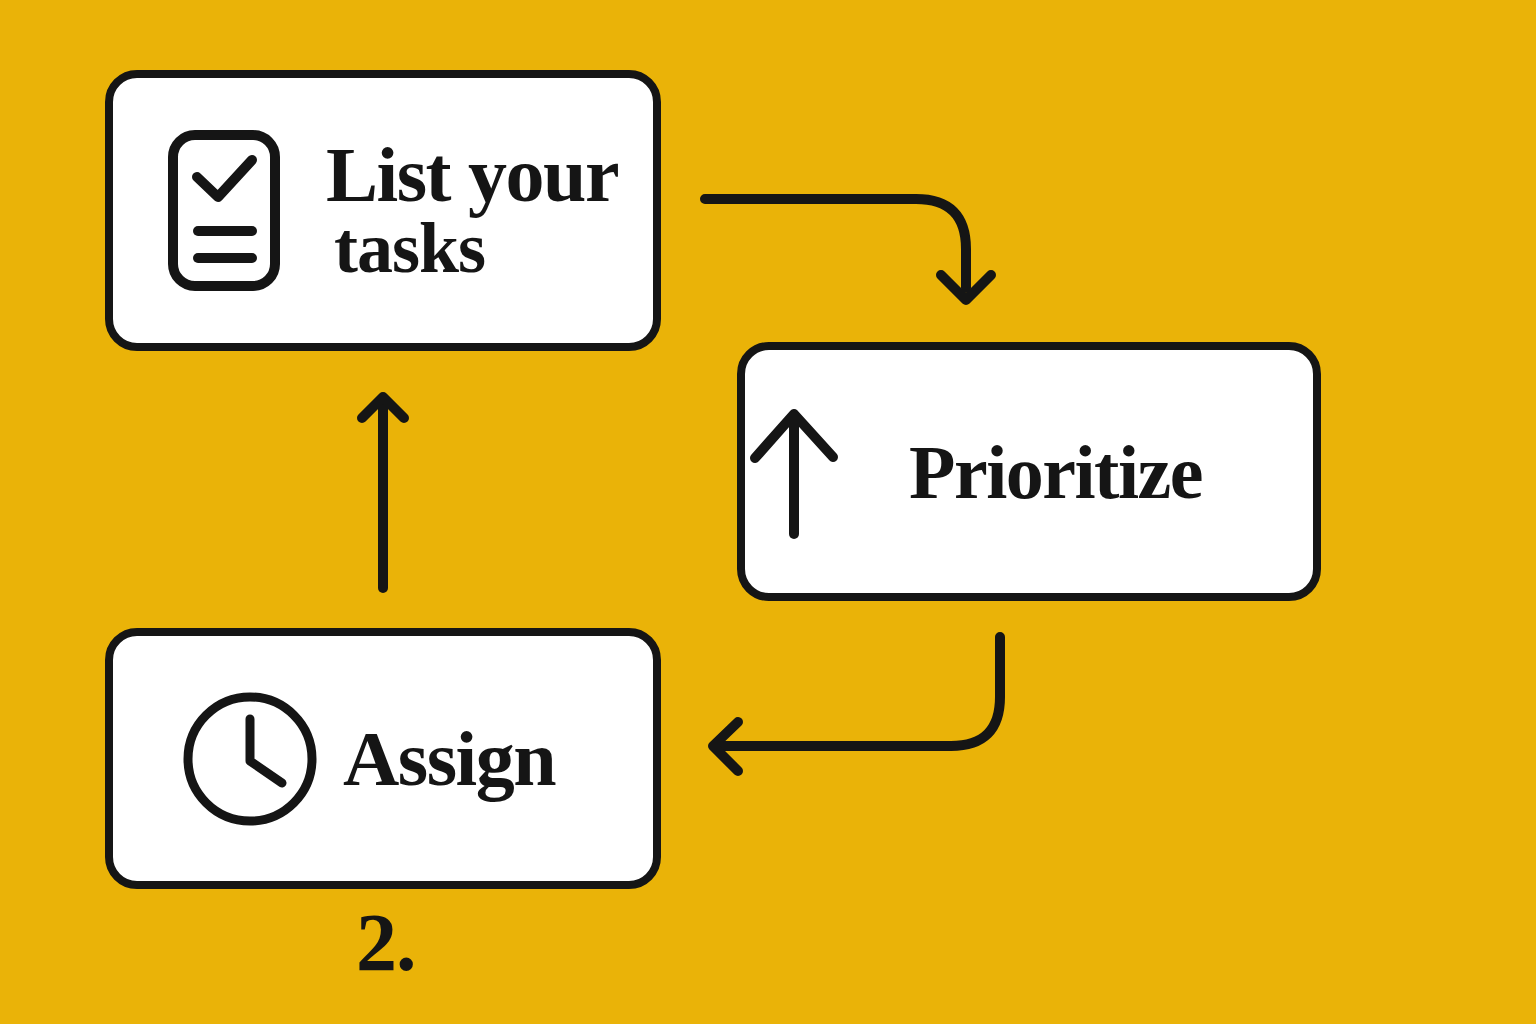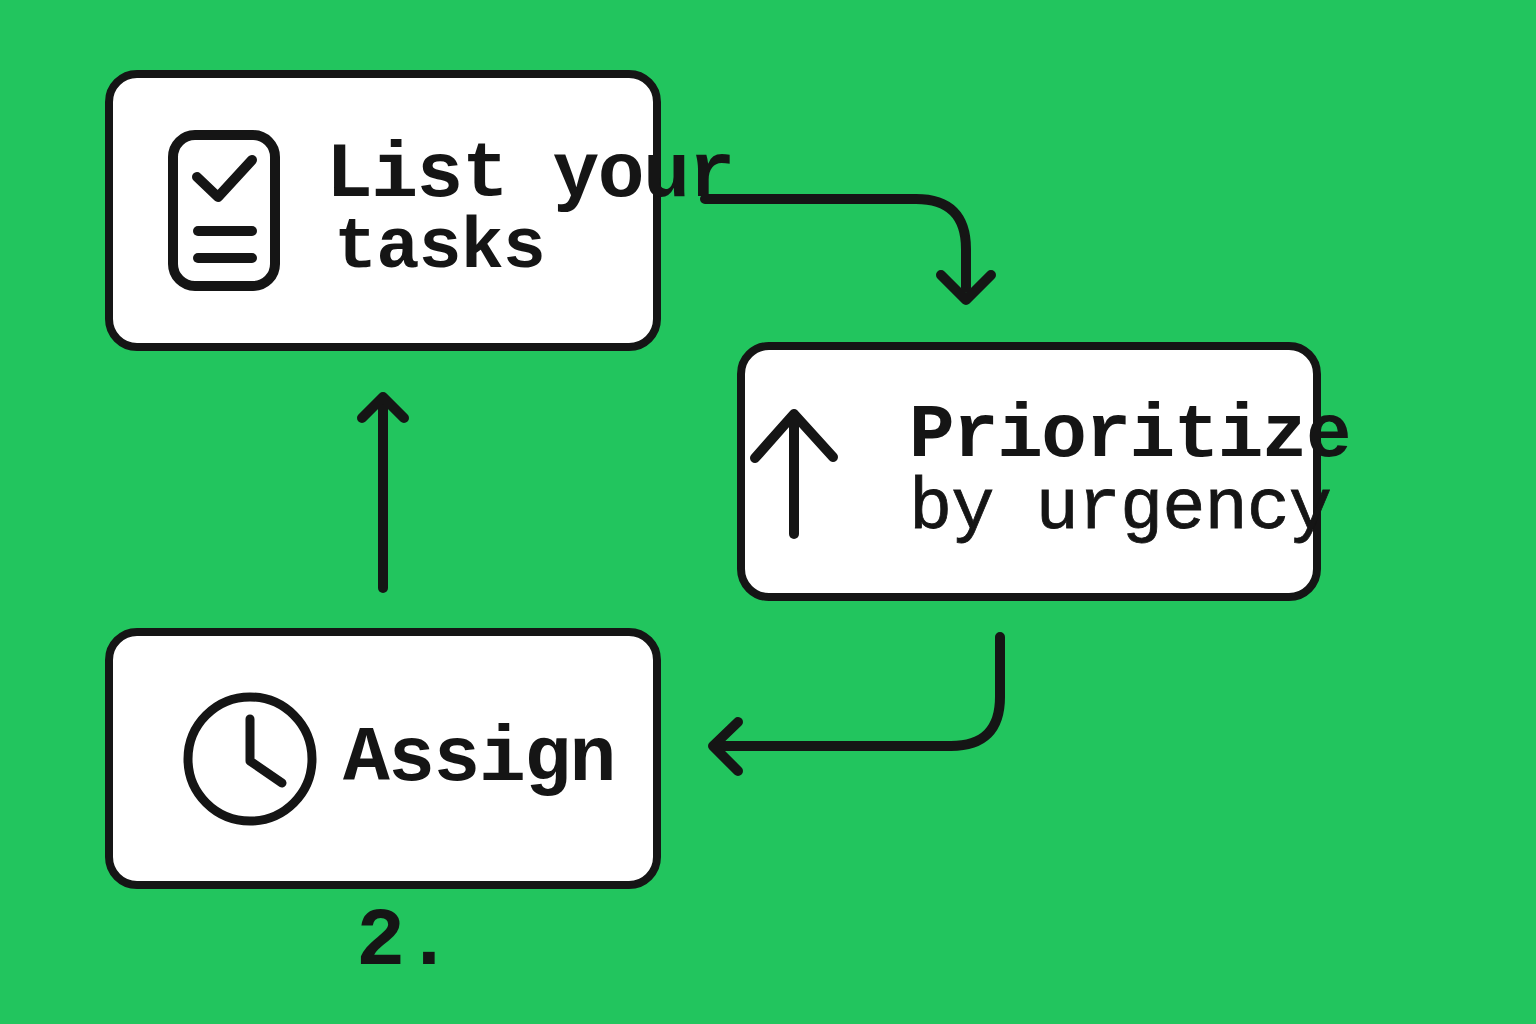--- a/index.html
+++ b/index.html
@@ -4,23 +4,23 @@
 <style>
   html, body {
     margin: 0;
     padding: 0;
     background: #ffffff;
   }
   .canvas {
     position: relative;
     width: 1536px;
     height: 1024px;
-    background: #22c55e;
+    background: #eab308;
     overflow: hidden;
-    font-family: Liberation Mono, monospace;
+    font-family: Liberation Serif, serif;
     color: #151515;
   }
   .connectors {
     position: absolute;
     left: 0;
     top: 0;
     width: 1536px;
     height: 1024px;
     pointer-events: none;
   }
@@ -133,21 +133,20 @@
     </div>
   </div>
 
   <div class="node" id="node-prioritize">
     <svg class="icon" width="98" height="140" viewBox="0 0 98 140">
       <path d="M10 56 L49 12 L88 55" stroke-width="10"></path>
       <path d="M49 14 V132" stroke-width="10"></path>
     </svg>
     <div class="node-text">
       <span class="line1">Prioritize</span>
-      <span class="line2 medium">by urgency</span>
     </div>
   </div>
 
   <div class="node" id="node-assign-deadlines">
     <svg class="icon" width="138" height="142" viewBox="0 0 138 142">
       <circle cx="69" cy="71" r="62" stroke-width="9"></circle>
       <path d="M69 31 L69 73 L101 95" stroke-width="9"></path>
     </svg>
     <div class="node-text">
       <span class="line1">Assign</span>

